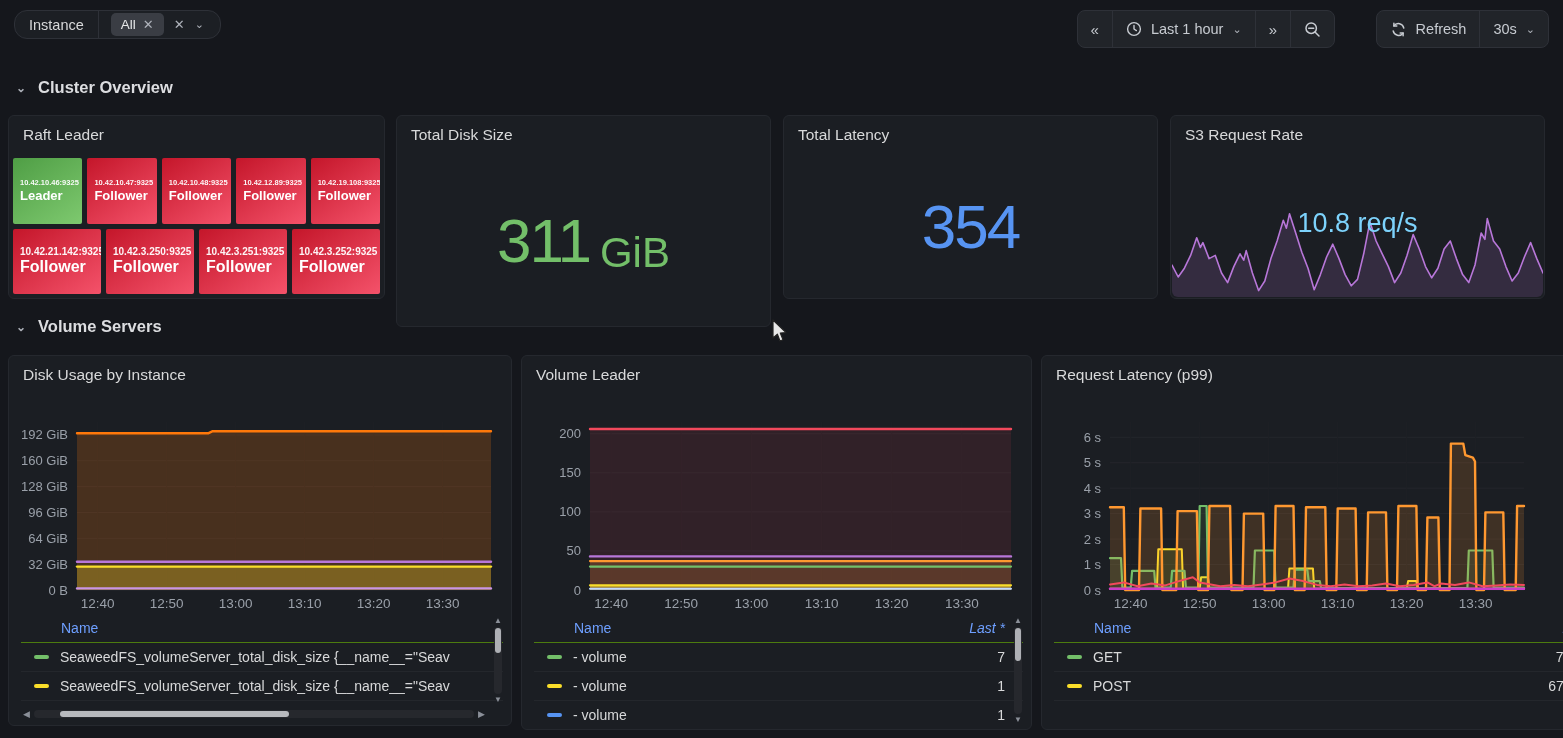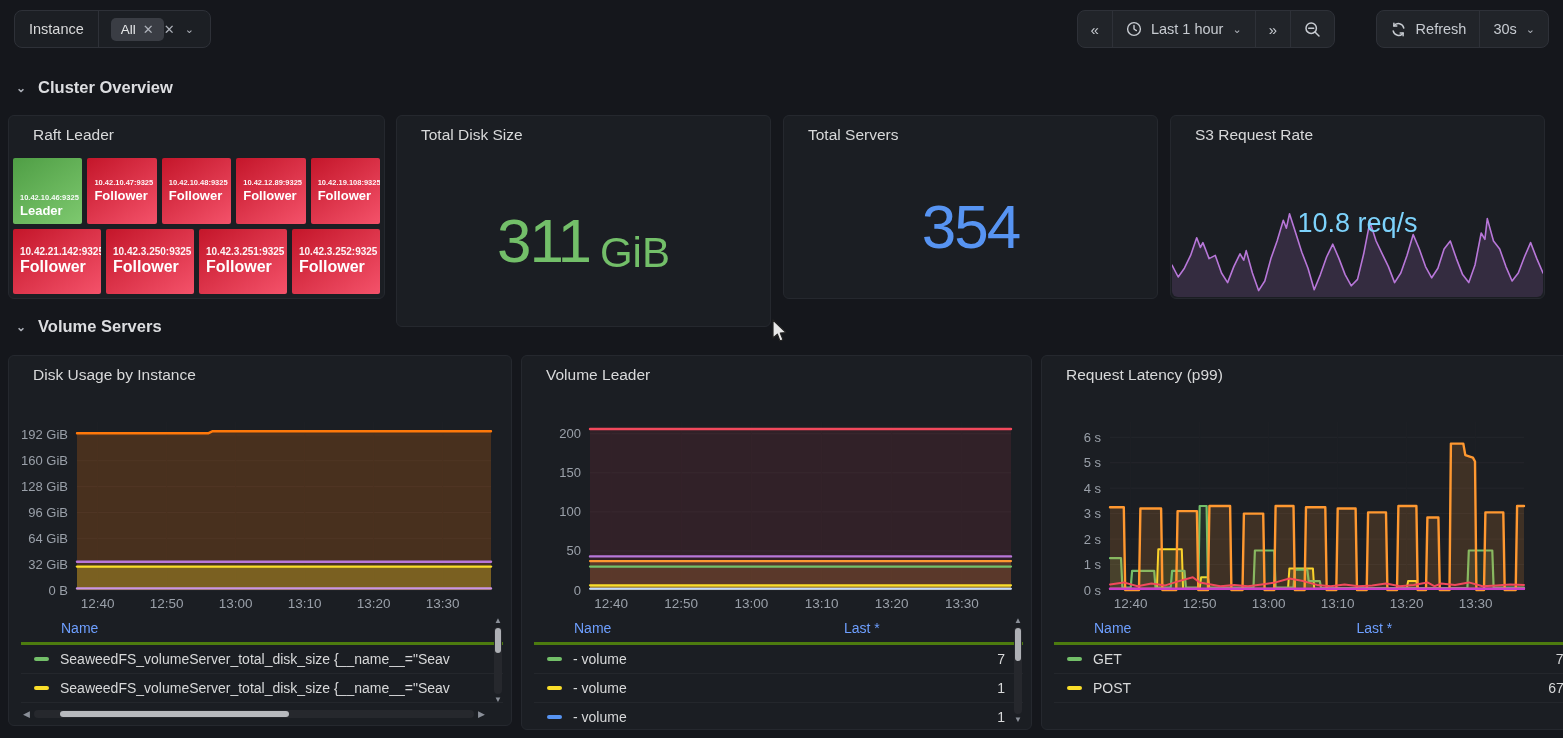--- a/index.html
+++ b/index.html
@@ -2,72 +2,72 @@
 <html><head>
 <meta charset="utf-8">
 <style>
   * { margin:0; padding:0; box-sizing:border-box; }
   html,body { width:1563px; height:738px; background:#15171c; overflow:hidden;
     font-family:"Liberation Sans", sans-serif; color:#d8d9da; }
   .page { position:relative; width:1563px; height:738px; }
 
   
   .topbar { position:absolute; left:0; top:0; width:100%; height:58px; }
-  .filter-group { position:absolute; left:14px; top:10px; height:38px; display:flex; align-items:center;
-    border:1px solid #2e3138; border-radius:8px; background:#1c1f24; overflow:hidden; }
+  .filter-group { position:absolute; left:14px; top:10px; height:29px; display:flex; align-items:center;
+    border:1px solid #2e3138; border-radius:13px; background:#1c1f24; overflow:hidden; }
   .filter-label { padding:0 14px; font-size:14.5px; color:#d8d9da; height:100%; display:flex; align-items:center;
     border-right:1px solid #2e3138; }
-  .filter-body { display:flex; align-items:center; padding:0 12px; }
+  .filter-body { display:flex; align-items:center; gap:10px; padding:0 12px; }
   .chip { display:flex; align-items:center; gap:7px; background:#3a3d44; border-radius:5px; padding:4px 10px;
     font-size:13.5px; color:#e6e7e8; }
   .chip .x, .icon-dim { color:#aeb2ba; font-size:13px; }
   .filter-icons { display:flex; align-items:center; gap:10px; padding-right:4px; color:#aeb2ba; font-size:13px; }
 
   .tb-right { position:absolute; top:10px; height:38px; display:flex; align-items:stretch; }
   .seg-group { display:flex; align-items:stretch; background:#212429; border:1px solid #2e3138; border-radius:8px; overflow:hidden; }
   .seg { display:flex; align-items:center; gap:9px; padding:0 13px; font-size:14.5px; color:#c7cbd1; border-right:1px solid #2e3138; cursor:pointer; }
   .seg:last-child { border-right:none; }
   .glyph { font-size:15px; color:#c7cbd1; line-height:1; }
   .caret { font-size:11px; color:#aeb2ba; }
   svg.ic { display:block; }
 
   
   .section-head { position:absolute; display:flex; align-items:center; gap:12px; font-size:16.5px; font-weight:600; color:#dcdde0; }
   .section-chev { font-size:12px; color:#aeb2ba; }
 
   
   .panel { position:absolute; background:#1b1e23; border:1px solid #25282e; border-radius:6px; }
-  .panel-title { position:absolute; left:24px; top:10px; font-size:15.5px; font-weight:500; color:#d8d9da; }
+  .panel-title { position:absolute; left:14px; top:10px; font-size:15.5px; font-weight:500; color:#d8d9da; }
 
   
   .raft-grid { position:absolute; left:2px; right:2px; top:40px; bottom:2px; display:flex; flex-direction:column; gap:5px; padding:2px; }
   .raft-row { display:flex; gap:5px; flex:1; }
   .tile { flex:1; border-radius:2px; padding:6px 7px; display:flex; flex-direction:column; justify-content:center; color:#fff; overflow:hidden; }
-  .tile.green { background:linear-gradient(145deg,#4f9e45,#7ec96f);justify-content:flex-end; }
+  .tile.green { background:linear-gradient(145deg,#4f9e45,#7ec96f); }
   .tile.red { background:linear-gradient(145deg,#c4162a,#f4526a); }
   .tile .ip { font-size:7.5px; font-weight:600; opacity:.95; white-space:nowrap; }
   .tile .role { font-size:13px; font-weight:700; margin-top:1px; }
   .raft-row.r2 .ip { font-size:10px; }
   .raft-row.r2 .role { font-size:16px; }
 
   
   .stat-val { position:absolute; left:0; right:0; top:38px; bottom:0; display:flex; align-items:center; justify-content:center; gap:10px; }
   .stat-num { font-size:62px; font-weight:500; letter-spacing:-2px; }
   .stat-unit { font-size:42px; font-weight:500; align-self:center; margin-top:26px; }
 
   
   .spark-wrap { position:absolute; left:1px; right:1px; bottom:1px; height:96px; border-radius:0 0 6px 6px; overflow:hidden; }
   .spark-label { position:absolute; left:0; right:0; top:92px; text-align:center; font-size:27px; font-weight:500; z-index:2; }
 
   
   .chart-area { position:absolute; left:8px; right:12px; top:58px; height:200px; }
   .legend { position:absolute; left:12px; right:8px; top:260px; bottom:4px; overflow:hidden; }
   .legend table { width:100%; border-collapse:collapse; font-size:14px; }
-  .legend th { text-align:left; font-weight:500; color:#6e9fff; padding:4px 4px 6px 40px; border-bottom:3px solid #4d7c0f; font-size:14px; }
-  .legend th.last { padding:4px 18px 6px 4px; }
+  .legend th { text-align:left; font-weight:500; color:#6e9fff; padding:4px 4px 6px 40px; border-bottom:1px solid #4d7c0f; font-size:14px; }
+  .legend th.last { text-align:right; padding:4px 18px 6px 4px;font-style:italic; }
   .legend td { padding:6px 4px; border-bottom:1px solid #24272c; color:#d8d9da; white-space:nowrap; }
   .legend td.val { text-align:right; padding-right:18px; }
   .sw { display:inline-block; width:15px; height:4px; border-radius:2px; margin:0 11px 3px 9px; }
   .vscroll { position:absolute; right:0; top:0; width:10px; bottom:0; display:flex; flex-direction:column; align-items:center; }
   .vscroll .arr { color:#8a8f98; font-size:8px; line-height:10px; }
   .vscroll .track { flex:1; width:8px; background:#26282d; border-radius:4px; position:relative; margin:1px 0; }
   .vscroll .thumb { position:absolute; top:1px; left:1px; width:6px; height:38%; background:#aeb0b5; border-radius:3px; }
   .hscroll { position:absolute; left:14px; right:26px; bottom:6px; height:10px; display:flex; align-items:center; gap:4px; }
   .hscroll .arr { color:#8a8f98; font-size:9px; line-height:10px; }
   .hscroll .track { flex:1; height:8px; background:#26282d; border-radius:4px; position:relative; }
@@ -194,21 +194,21 @@
 
   <div class="panel" style="left:396px; top:115px; width:375px; height:212px;">
     <div class="panel-title">Total Disk Size</div>
     <div class="stat-val">
       <span class="stat-num" style="color: rgb(115, 191, 105);">311</span>
       <span class="stat-unit" style="color: rgb(115, 191, 105);">GiB</span>
     </div>
   </div>
 
   <div class="panel" style="left:783px; top:115px; width:375px; height:184px;">
-    <div class="panel-title">Total Servers</div>
+    <div class="panel-title">Total Latency</div>
     <div class="stat-val">
       <span class="stat-num" style="color: rgb(87, 148, 242);">354</span>
     </div>
   </div>
 
   <div class="panel" style="left:1170px; top:115px; width:375px; height:184px;">
     <div class="panel-title">S3 Request Rate</div>
     <div class="spark-label" style="color: #7dd3fc;">10.8 req/s</div>
     <div class="spark-wrap">
         <svg width="371" height="96" xmlns="http://www.w3.org/2000/svg" style="display:block">

